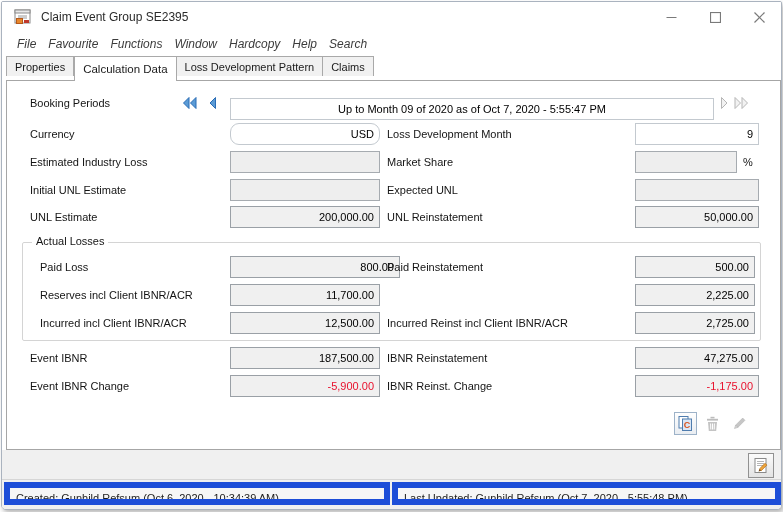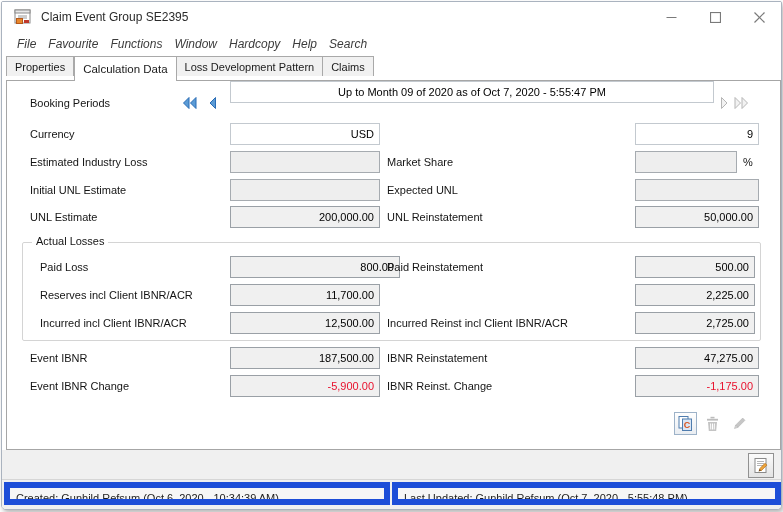--- a/index.html
+++ b/index.html
@@ -127,39 +127,40 @@
       <svg width="16" height="14" viewBox="0 0 16 14">
         <path d="M8 1.5 L2.5 7 L8 12.5 Z" fill="#5b9bd5" stroke="#2a6cb5"></path>
         <path d="M15 1.5 L9.5 7 L15 12.5 Z" fill="#5b9bd5" stroke="#2a6cb5"></path>
       </svg>
     </button>
     <button class="navbtn" style="left:196px; top:13px;">
       <svg width="10" height="14" viewBox="0 0 10 14">
         <path d="M8.5 1.5 L3 7 L8.5 12.5 Z" fill="#5b9bd5" stroke="#2a6cb5"></path>
       </svg>
     </button>
-    <div class="fld edit ctr" style="left:223px; top:0; width:484px;">
+    <div class="fld edit ctr" style="left:223px; top:17px; width:484px;">
       <span>Up to Month 09 of 2020 as of Oct 7, 2020 - 5:55:47 PM</span>
     </div>
     <button class="navbtn" style="left:709px; top:13px;">
       <svg width="10" height="14" viewBox="0 0 10 14">
         <path d="M1.5 1.5 L7 7 L1.5 12.5 Z" fill="#f2f2f2" stroke="#b5b5b5"></path>
       </svg>
     </button>
     <button class="navbtn" style="left:726px; top:13px;">
       <svg width="16" height="14" viewBox="0 0 16 14">
         <path d="M1 1.5 L6.5 7 L1 12.5 Z" fill="#f2f2f2" stroke="#b5b5b5"></path>
         <path d="M8 1.5 L13.5 7 L8 12.5 Z" fill="#f2f2f2" stroke="#b5b5b5"></path>
       </svg>
     </button>
 
     <span class="lbl" style="left:23px; top:42px;">Currency</span>
-    <div class="fld edit num" style="left:223px; top:42px; width:150px;">
+    <div class="fld edit num" style="left:223px; top:42px; width:150px;border-radius:9px;">
         <span>USD</span>
       </div>
+    <span class="lbl" style="left:380px; top:42px;">Loss Development Month</span>
     <div class="fld edit num" style="left:628px; top:42px; width:124px;">
         <span>9</span>
       </div>
 
     <span class="lbl" style="left:23px; top:70px;">Estimated Industry Loss</span>
     <div class="fld dis num" style="left:223px; top:70px; width:150px;">
         <span></span>
       </div>
     <span class="lbl" style="left:380px; top:70px;">Market Share</span>
     <div class="fld dis num" style="left:628px; top:70px; width:102px;">

